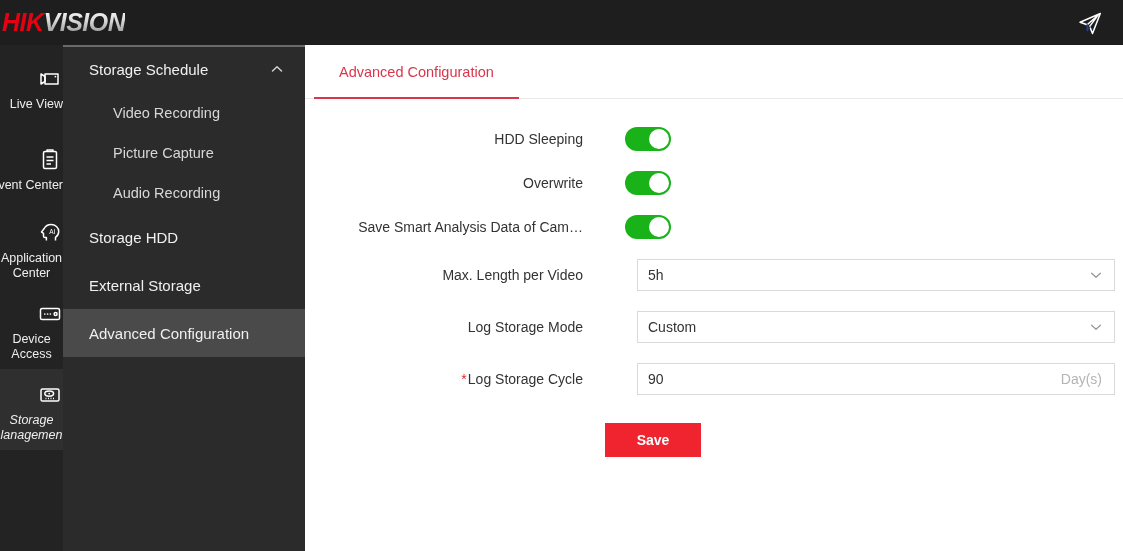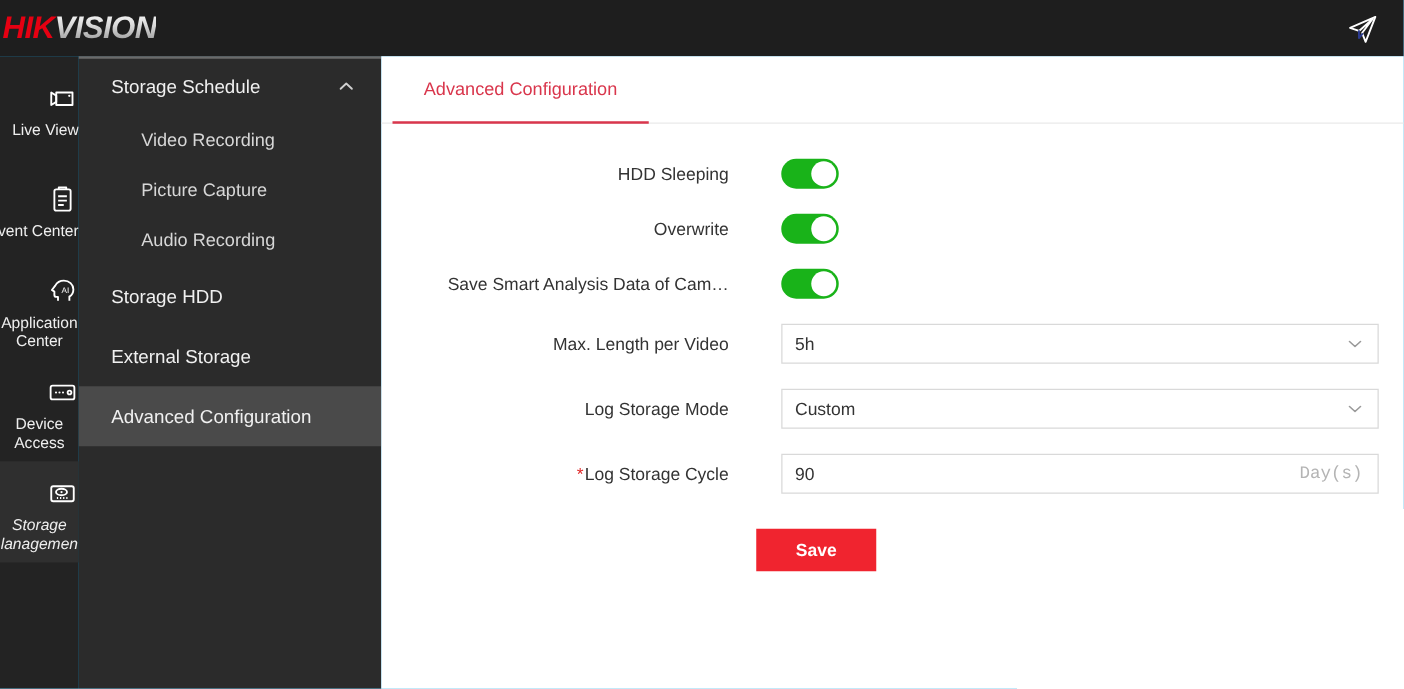--- a/index.html
+++ b/index.html
@@ -2,21 +2,21 @@
 <html><head>
 <meta charset="utf-8">
 <style>
   * { box-sizing: border-box; margin: 0; padding: 0; }
   html, body {
     width: 1123px; height: 551px;
     font-family: "Liberation Sans", sans-serif;
     background: #ffffff;
     overflow: hidden;
   }
-  #app { position: relative; width: 1123px; height: 551px; background: #0ea5e9; }
+  #app { position: relative; width: 1123px; height: 551px; background: #84cc16; }
 
   
   .topbar {
     position: absolute; left: 0; top: 0; width: 1123px; height: 45px;
     background: #1e1e1e;
     display: flex; align-items: center; justify-content: space-between;
   }
   .logo {
     margin-left: 2px;
     font-size: 25px; font-weight: bold; font-style: italic;
@@ -117,28 +117,28 @@
   }
   .toggle .knob {
     position: absolute; top: 2px; right: 2px;
     width: 20px; height: 20px; border-radius: 50%; background: #fff;
   }
 
   
   .field {
     position: relative; width: 478px; height: 32px;
     border: 1px solid #d9d9d9; background: #fff;
-    display: flex; align-items: center; cursor: pointer;
+    display: flex; align-items: center; cursor: pointer; margin-left: 12px;
   }
   .field .val {
     padding-left: 10px; font-size: 14px; color: #333; flex: 1;
     overflow: hidden; white-space: nowrap;
   }
   .field .suffix {
-    padding-right: 12px; font-size: 14px; color: #b4b4b4; font-family: Liberation Mono, monospace;
+    padding-right: 12px; font-size: 14px; color: #b4b4b4;
   }
   .chev-down { width: 14px; height: 14px; margin-right: 11px; display: block; flex: none; }
 
   .save-row { display: flex; margin-top: 28px; }
   .save-spacer { width: 300px; }
   .btn-save {
     width: 96px; height: 34px; background: #f0242f; color: #fff;
     font-size: 14px; font-weight: bold; border: none; cursor: pointer;
     font-family: "Liberation Sans", sans-serif;
   }

